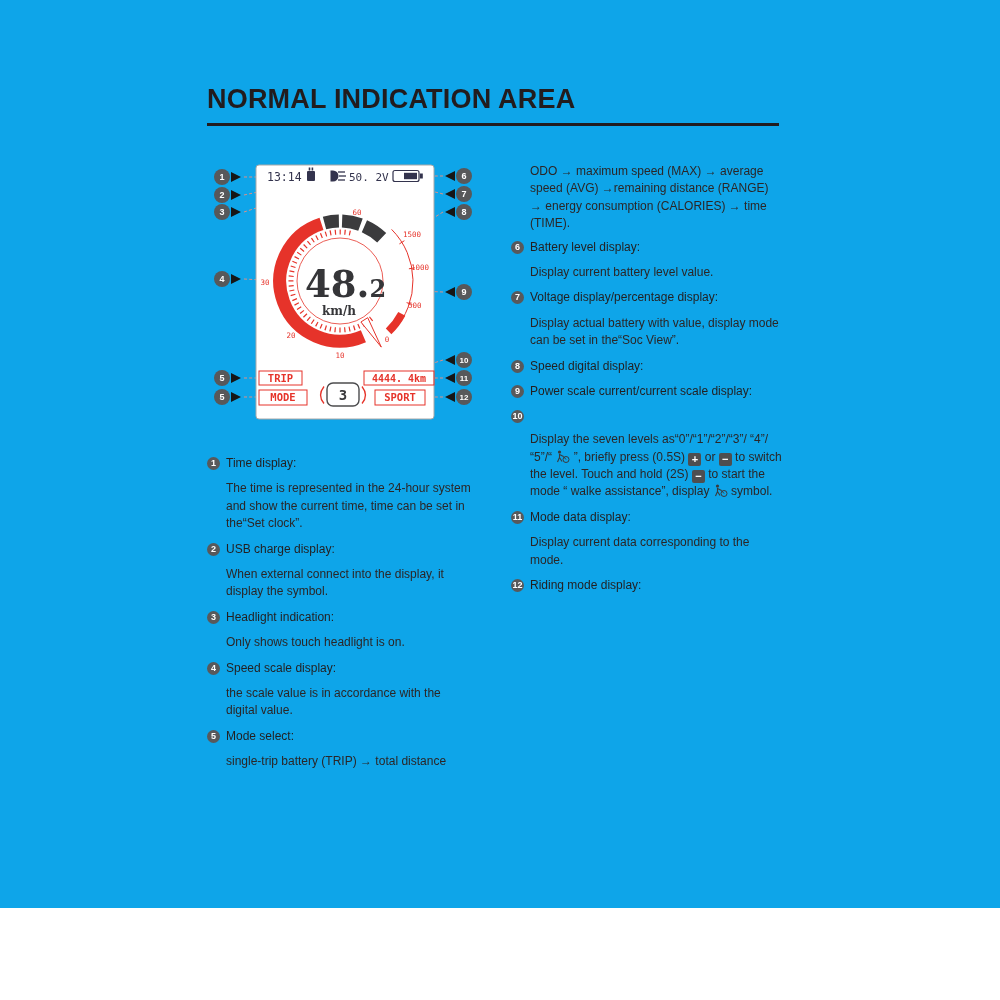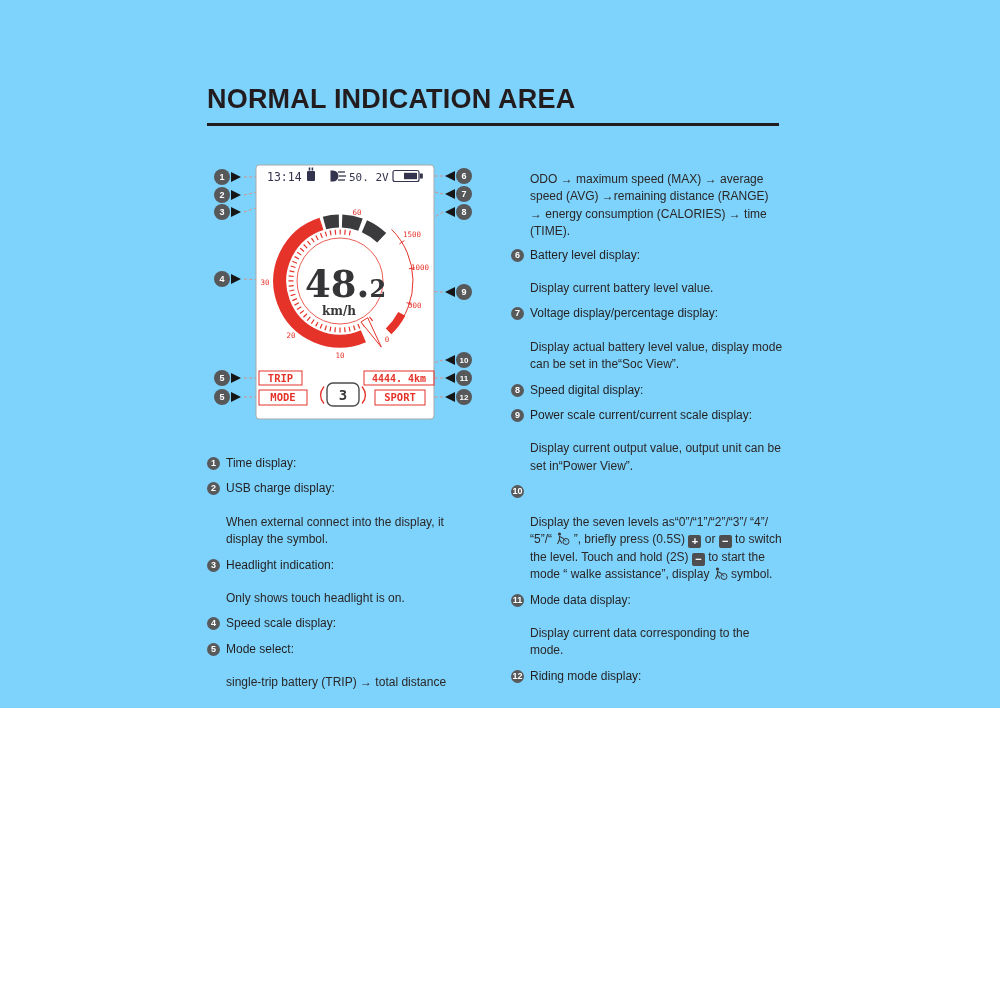--- a/index.html
+++ b/index.html
@@ -1,31 +1,31 @@
 <!DOCTYPE html>
 <html><head>
 <meta charset="utf-8">
 <style>
   *{box-sizing:border-box;margin:0;padding:0}
   html,body{background:#fff}
-  .page{position:relative;width:1000px;height:708px;background:#7dd3fc;overflow:hidden;
+  .page{position:relative;width:1000px;height:908px;background:#0ea5e9;overflow:hidden;
         font-family:"Liberation Sans",sans-serif;color:#231f20}
   .page-title{position:absolute;left:207px;top:84px;font-size:27px;font-weight:bold;
         color:#221c1e;letter-spacing:.2px}
   .title-rule{position:absolute;left:207px;top:123px;width:572px;height:3px;background:#221c1e}
   .diagram-wrap{position:absolute;left:205px;top:157px;width:275px;height:272px}
   .col{position:absolute;font-size:12px;line-height:1.45;color:#2b2627}
   .col-left{left:207px;top:455px;width:266px}
   .col-right{left:511px;top:155px;width:272px}
   .item{margin-bottom:8px}
   .item-head{display:flex;align-items:flex-start;gap:6px;margin-bottom:2px}
   .badge{flex:0 0 auto;width:13px;height:13px;border-radius:50%;background:#58595b;color:#fff;
         font-size:9px;font-weight:bold;text-align:center;line-height:13px;margin-top:2px}
   .item-title{color:#231f20}
-  .item-body,.cont{margin:16px 0 6px 19px;color:#2b2627}
+  .item-body,.cont{margin:8px 0 6px 19px;color:#2b2627}
   .key-icon{display:inline-block;min-width:13px;height:13px;padding:0 2px;background:#4e4e50;
         color:#fff;font-size:11px;line-height:13px;text-align:center;border-radius:2px;
         vertical-align:-2px;font-weight:bold}
   .walk-icon{vertical-align:-2px}
 </style>
 </head>
 <body>
 
 <div class="page">
 
@@ -198,40 +198,42 @@
     </g>
   </svg>
   </div>
 
   <div class="col col-left">
     <div class="item">
       <div class="item-head">
           <span class="badge">1</span>
           <span class="item-title">Time display:</span>
         </div>
+      <div class="item-body">The time is represented in the 24-hour system and show the current time, time can be set in the“Set clock”.</div>
     </div>
     <div class="item">
       <div class="item-head">
           <span class="badge">2</span>
           <span class="item-title">USB charge display:</span>
         </div>
       <div class="item-body">When external connect into the display, it display the symbol.</div>
     </div>
     <div class="item">
       <div class="item-head">
           <span class="badge">3</span>
           <span class="item-title">Headlight indication:</span>
         </div>
       <div class="item-body">Only shows touch headlight is on.</div>
     </div>
     <div class="item">
       <div class="item-head">
           <span class="badge">4</span>
           <span class="item-title">Speed scale display:</span>
         </div>
+      <div class="item-body">the scale value is in accordance with the digital value.</div>
     </div>
     <div class="item">
       <div class="item-head">
           <span class="badge">5</span>
           <span class="item-title">Mode select:</span>
         </div>
       <div class="item-body">single-trip battery (TRIP) → total distance</div>
     </div>
   </div>
 
@@ -243,34 +245,33 @@
           <span class="badge">6</span>
           <span class="item-title">Battery level display:</span>
         </div>
       <div class="item-body">Display current battery level value.</div>
     </div>
     <div class="item">
       <div class="item-head">
           <span class="badge">7</span>
           <span class="item-title">Voltage display/percentage display:</span>
         </div>
-      <div class="item-body">Display actual battery level value, display mode can be set in the“Soc View”.</div>
+      <div class="item-body">Display actual battery with value, display mode can be set in the“Soc View”.</div>
     </div>
     <div class="item">
       <div class="item-head">
           <span class="badge">8</span>
           <span class="item-title">Speed digital display:</span>
         </div>
     </div>
     <div class="item">
       <div class="item-head">
           <span class="badge">9</span>
           <span class="item-title">Power scale current/current scale display:</span>
         </div>
-      <div class="item-body">Display current output value, output unit can be set in“Power View”.</div>
     </div>
 
     <div class="item">
       <div class="item-head">
           <span class="badge">10</span>
         </div>
       <div class="item-body">
         <span>Display the seven levels as“0”/“1”/“2”/“3”/ “4”/ “5”/“</span>
         <svg class="walk-icon" width="15" height="13" viewBox="0 0 15 13">
             <circle cx="4.5" cy="2" r="1.6" fill="#3a3a3c"></circle>

